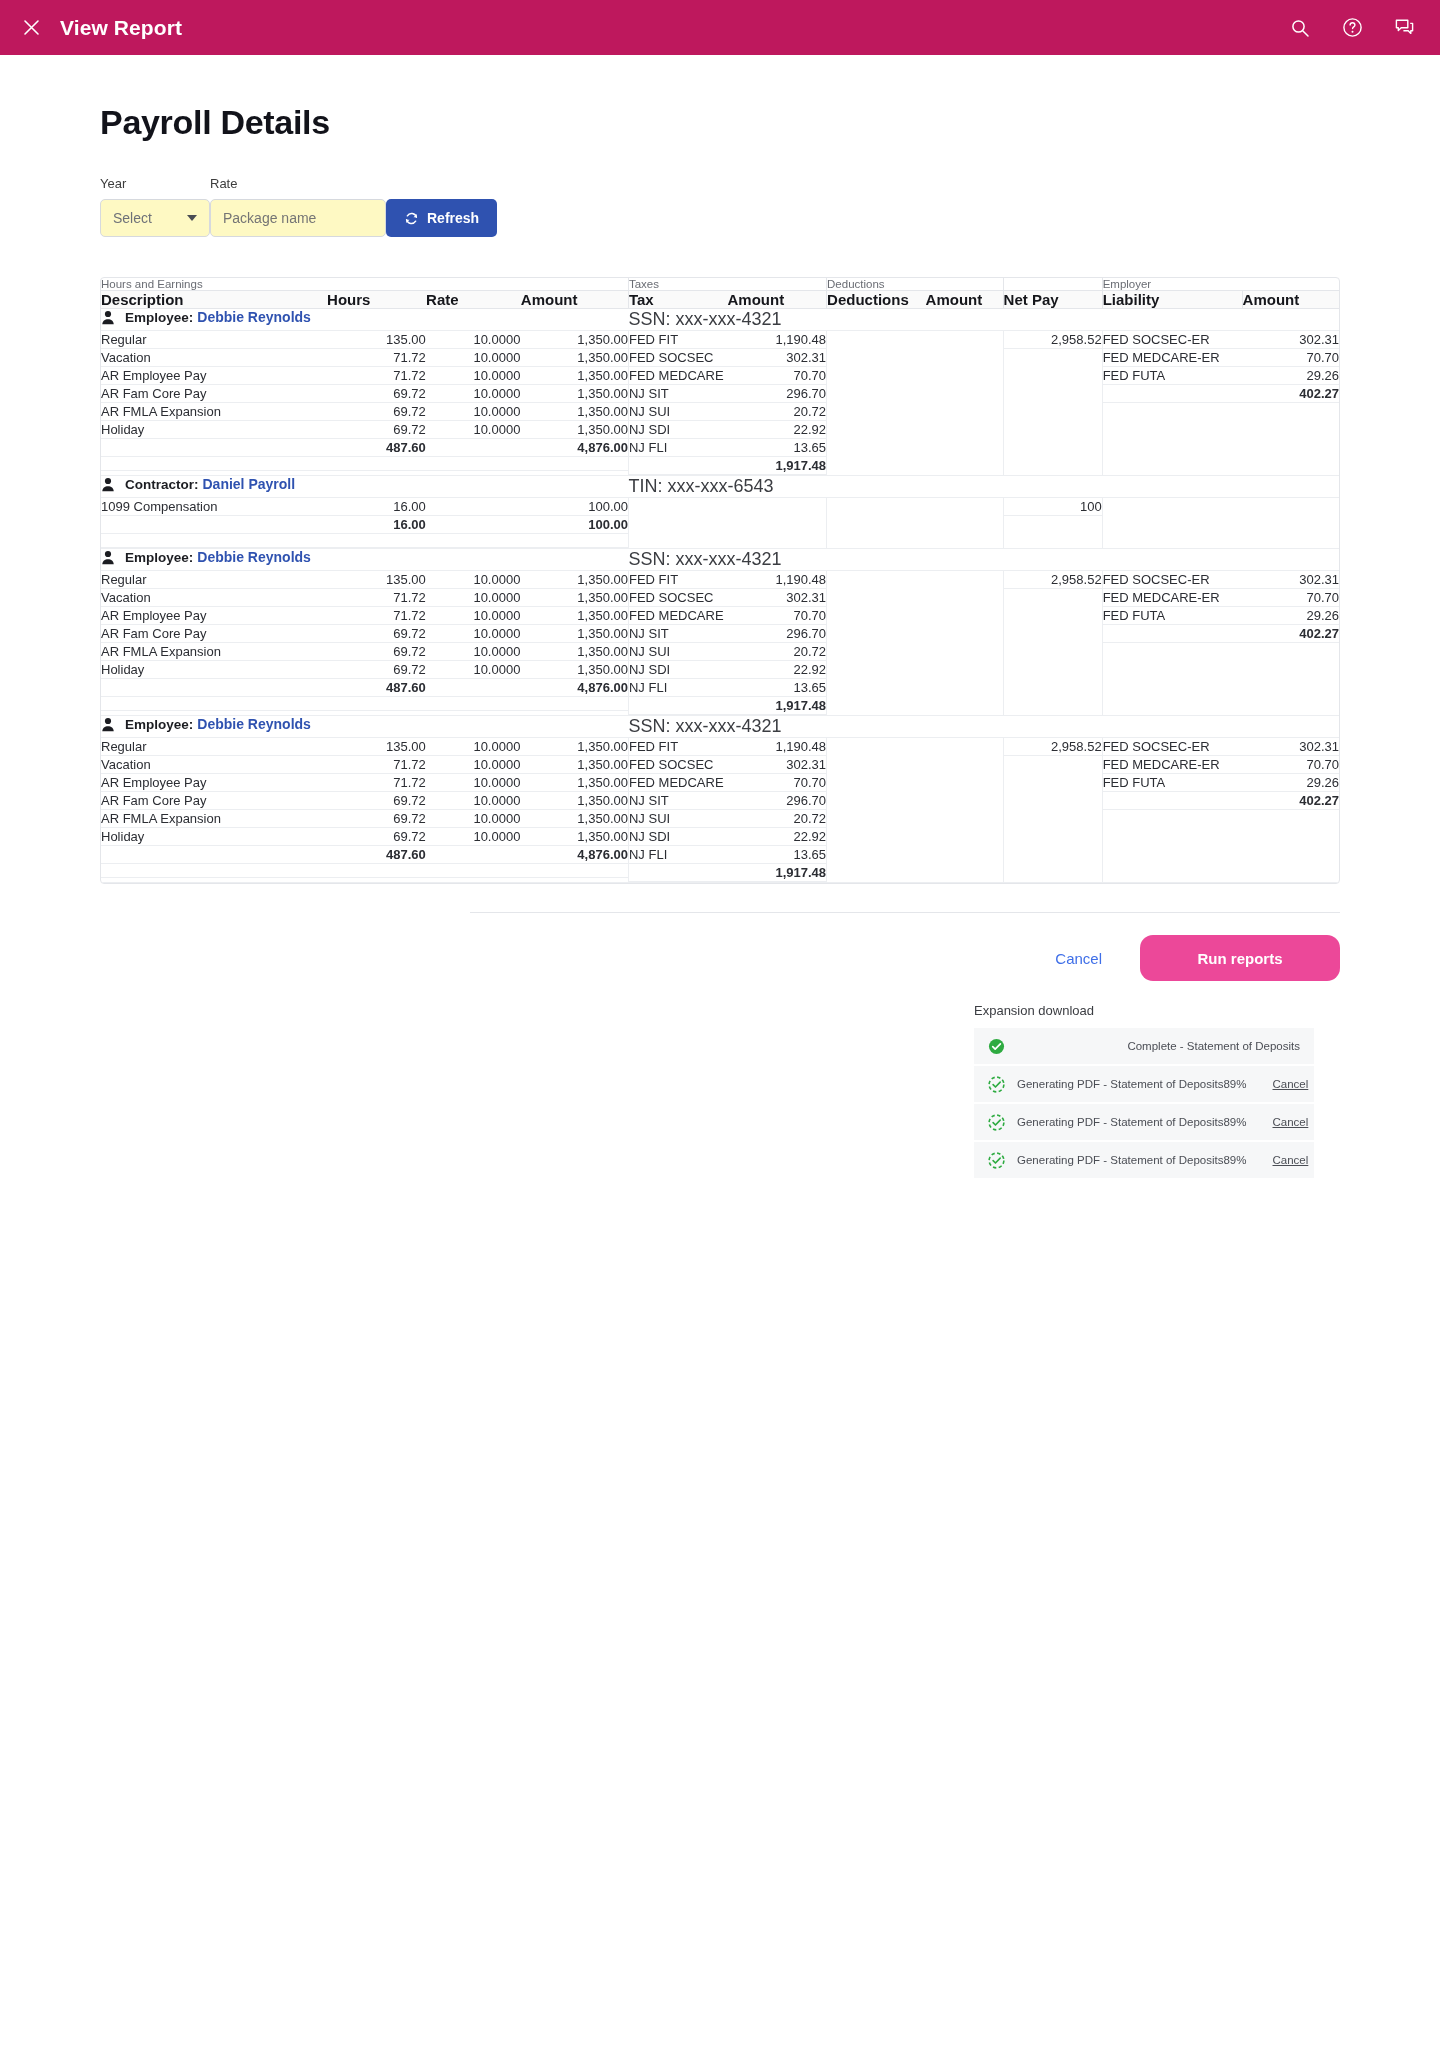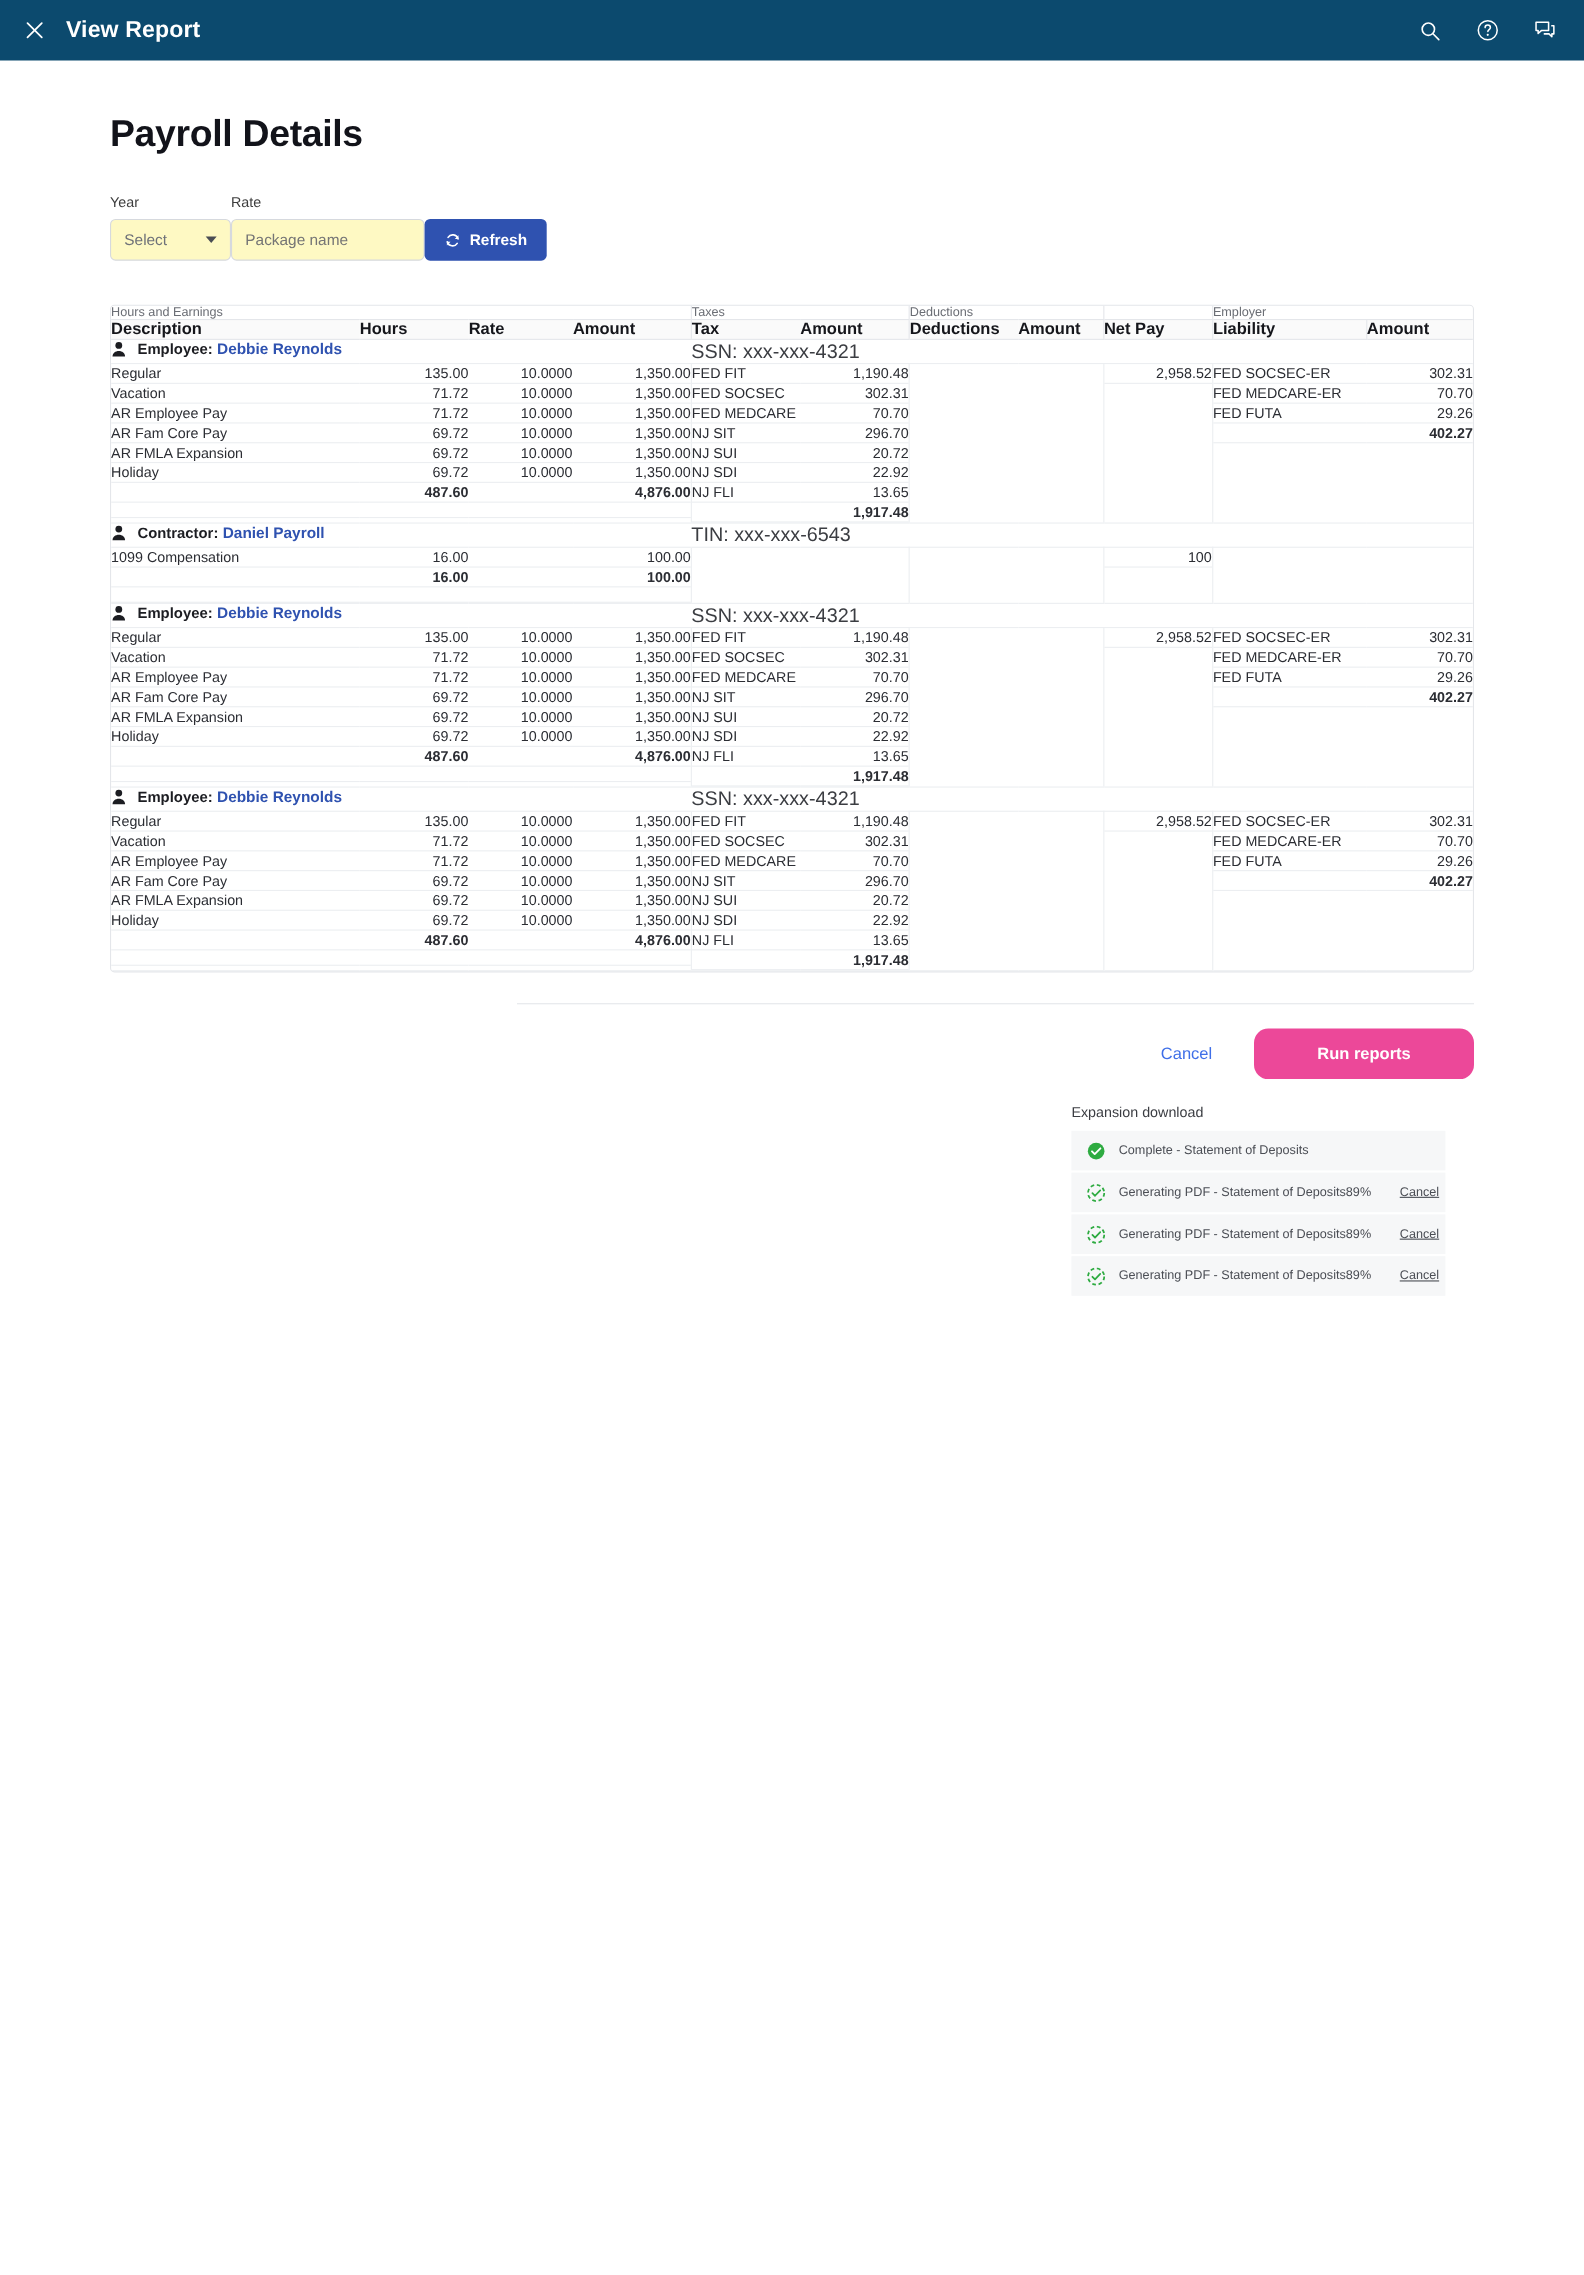--- a/index.html
+++ b/index.html
@@ -7,21 +7,21 @@
     margin: 0; padding: 0;
     background: #ffffff;
     font-family: "Liberation Sans", sans-serif;
     color: #1a1a1a;
   }
   body { width: 1440px; min-height: 2068px; }
 
   
   .appbar {
     height: 55px;
-    background: #0c4a6e;
+    background: #be185d;
     display: flex;
     align-items: center;
     padding: 0 24px 0 18px;
     color: #ffffff;
   }
   .appbar-close {
     width: 26px; height: 26px;
     display: flex; align-items: center; justify-content: center;
     cursor: pointer;
     flex: 0 0 auto;
@@ -214,20 +214,21 @@
     color: #3b3d42;
     margin-bottom: 10px;
   }
   .dl-row {
     background: #f6f7f8;
     height: 36px;
     display: flex;
     align-items: center;
     padding: 0 14px;
     margin-bottom: 2px;
+    text-align: right;
   }
   .dl-icon { width: 18px; height: 18px; flex: 0 0 auto; margin-right: 11px; display:flex; align-items:center; }
   .dl-label { font-size: 11.5px; color: #4b4e55; flex: 1 1 auto; white-space: nowrap; }
   .dl-pct { font-size: 11.5px; color: #4b4e55; margin-right: 26px; }
   .dl-cancel {
     font-size: 11.5px;
     color: #4b4e55;
     text-decoration: underline;
     cursor: pointer;
   }

